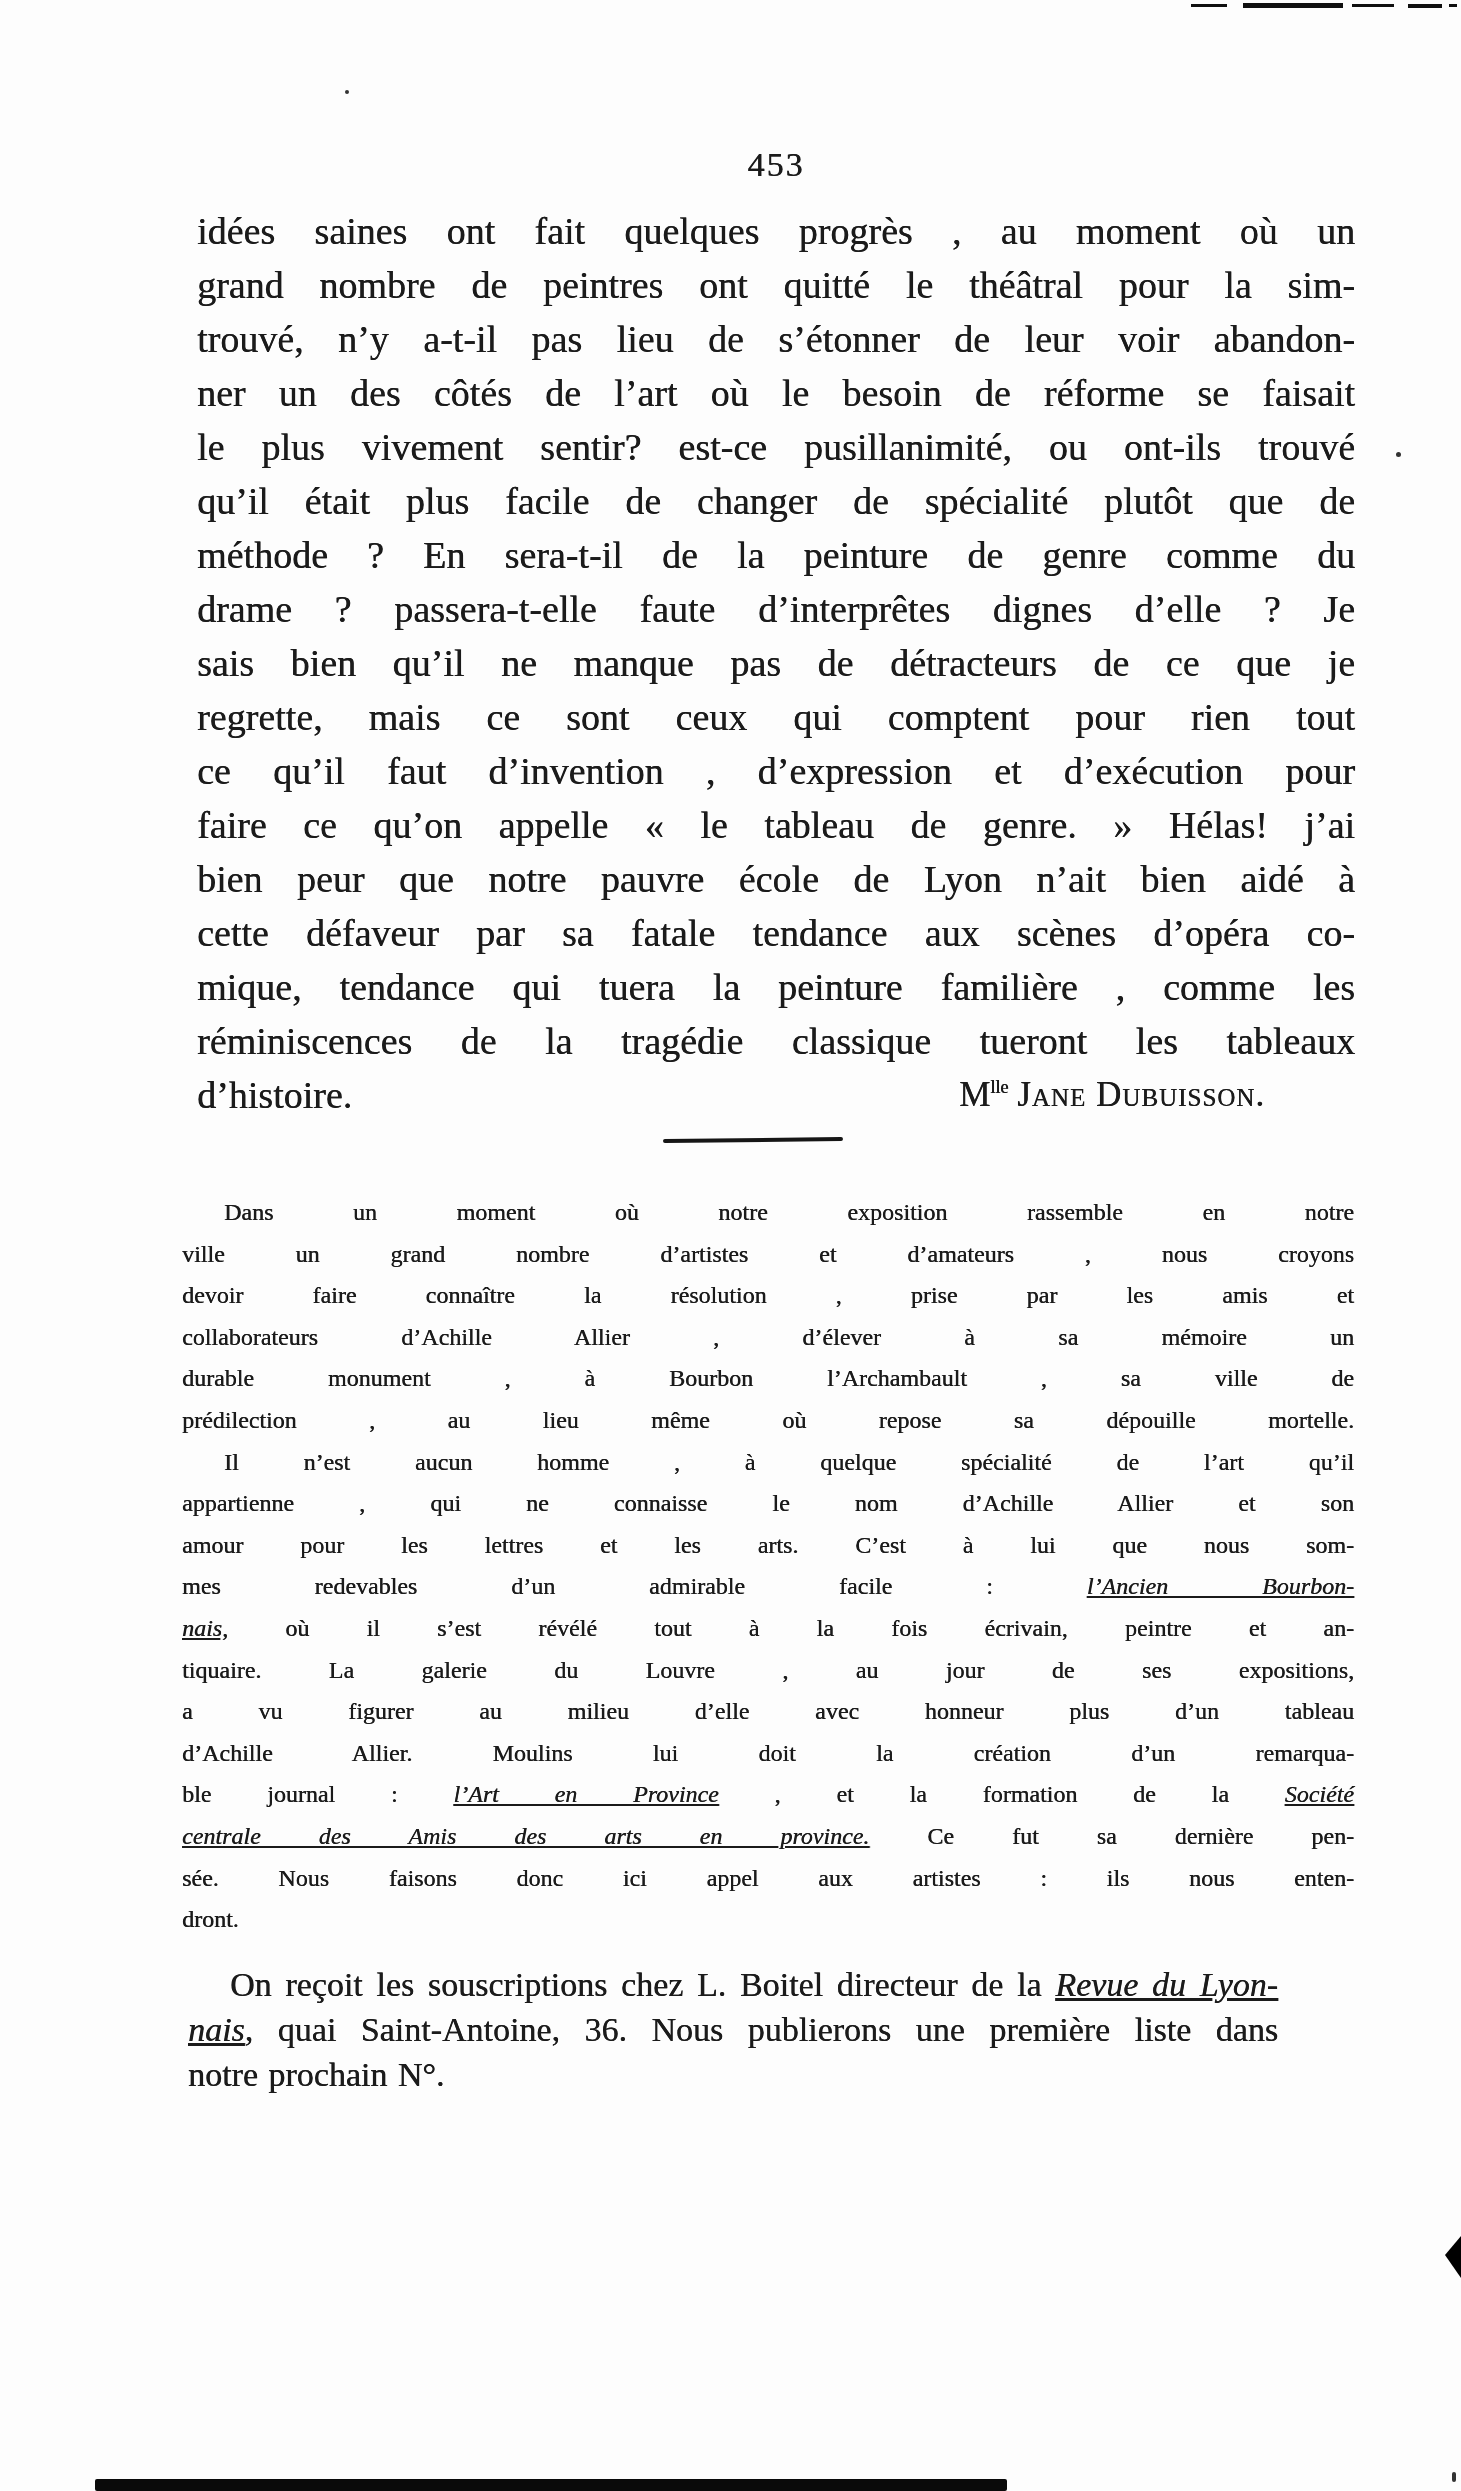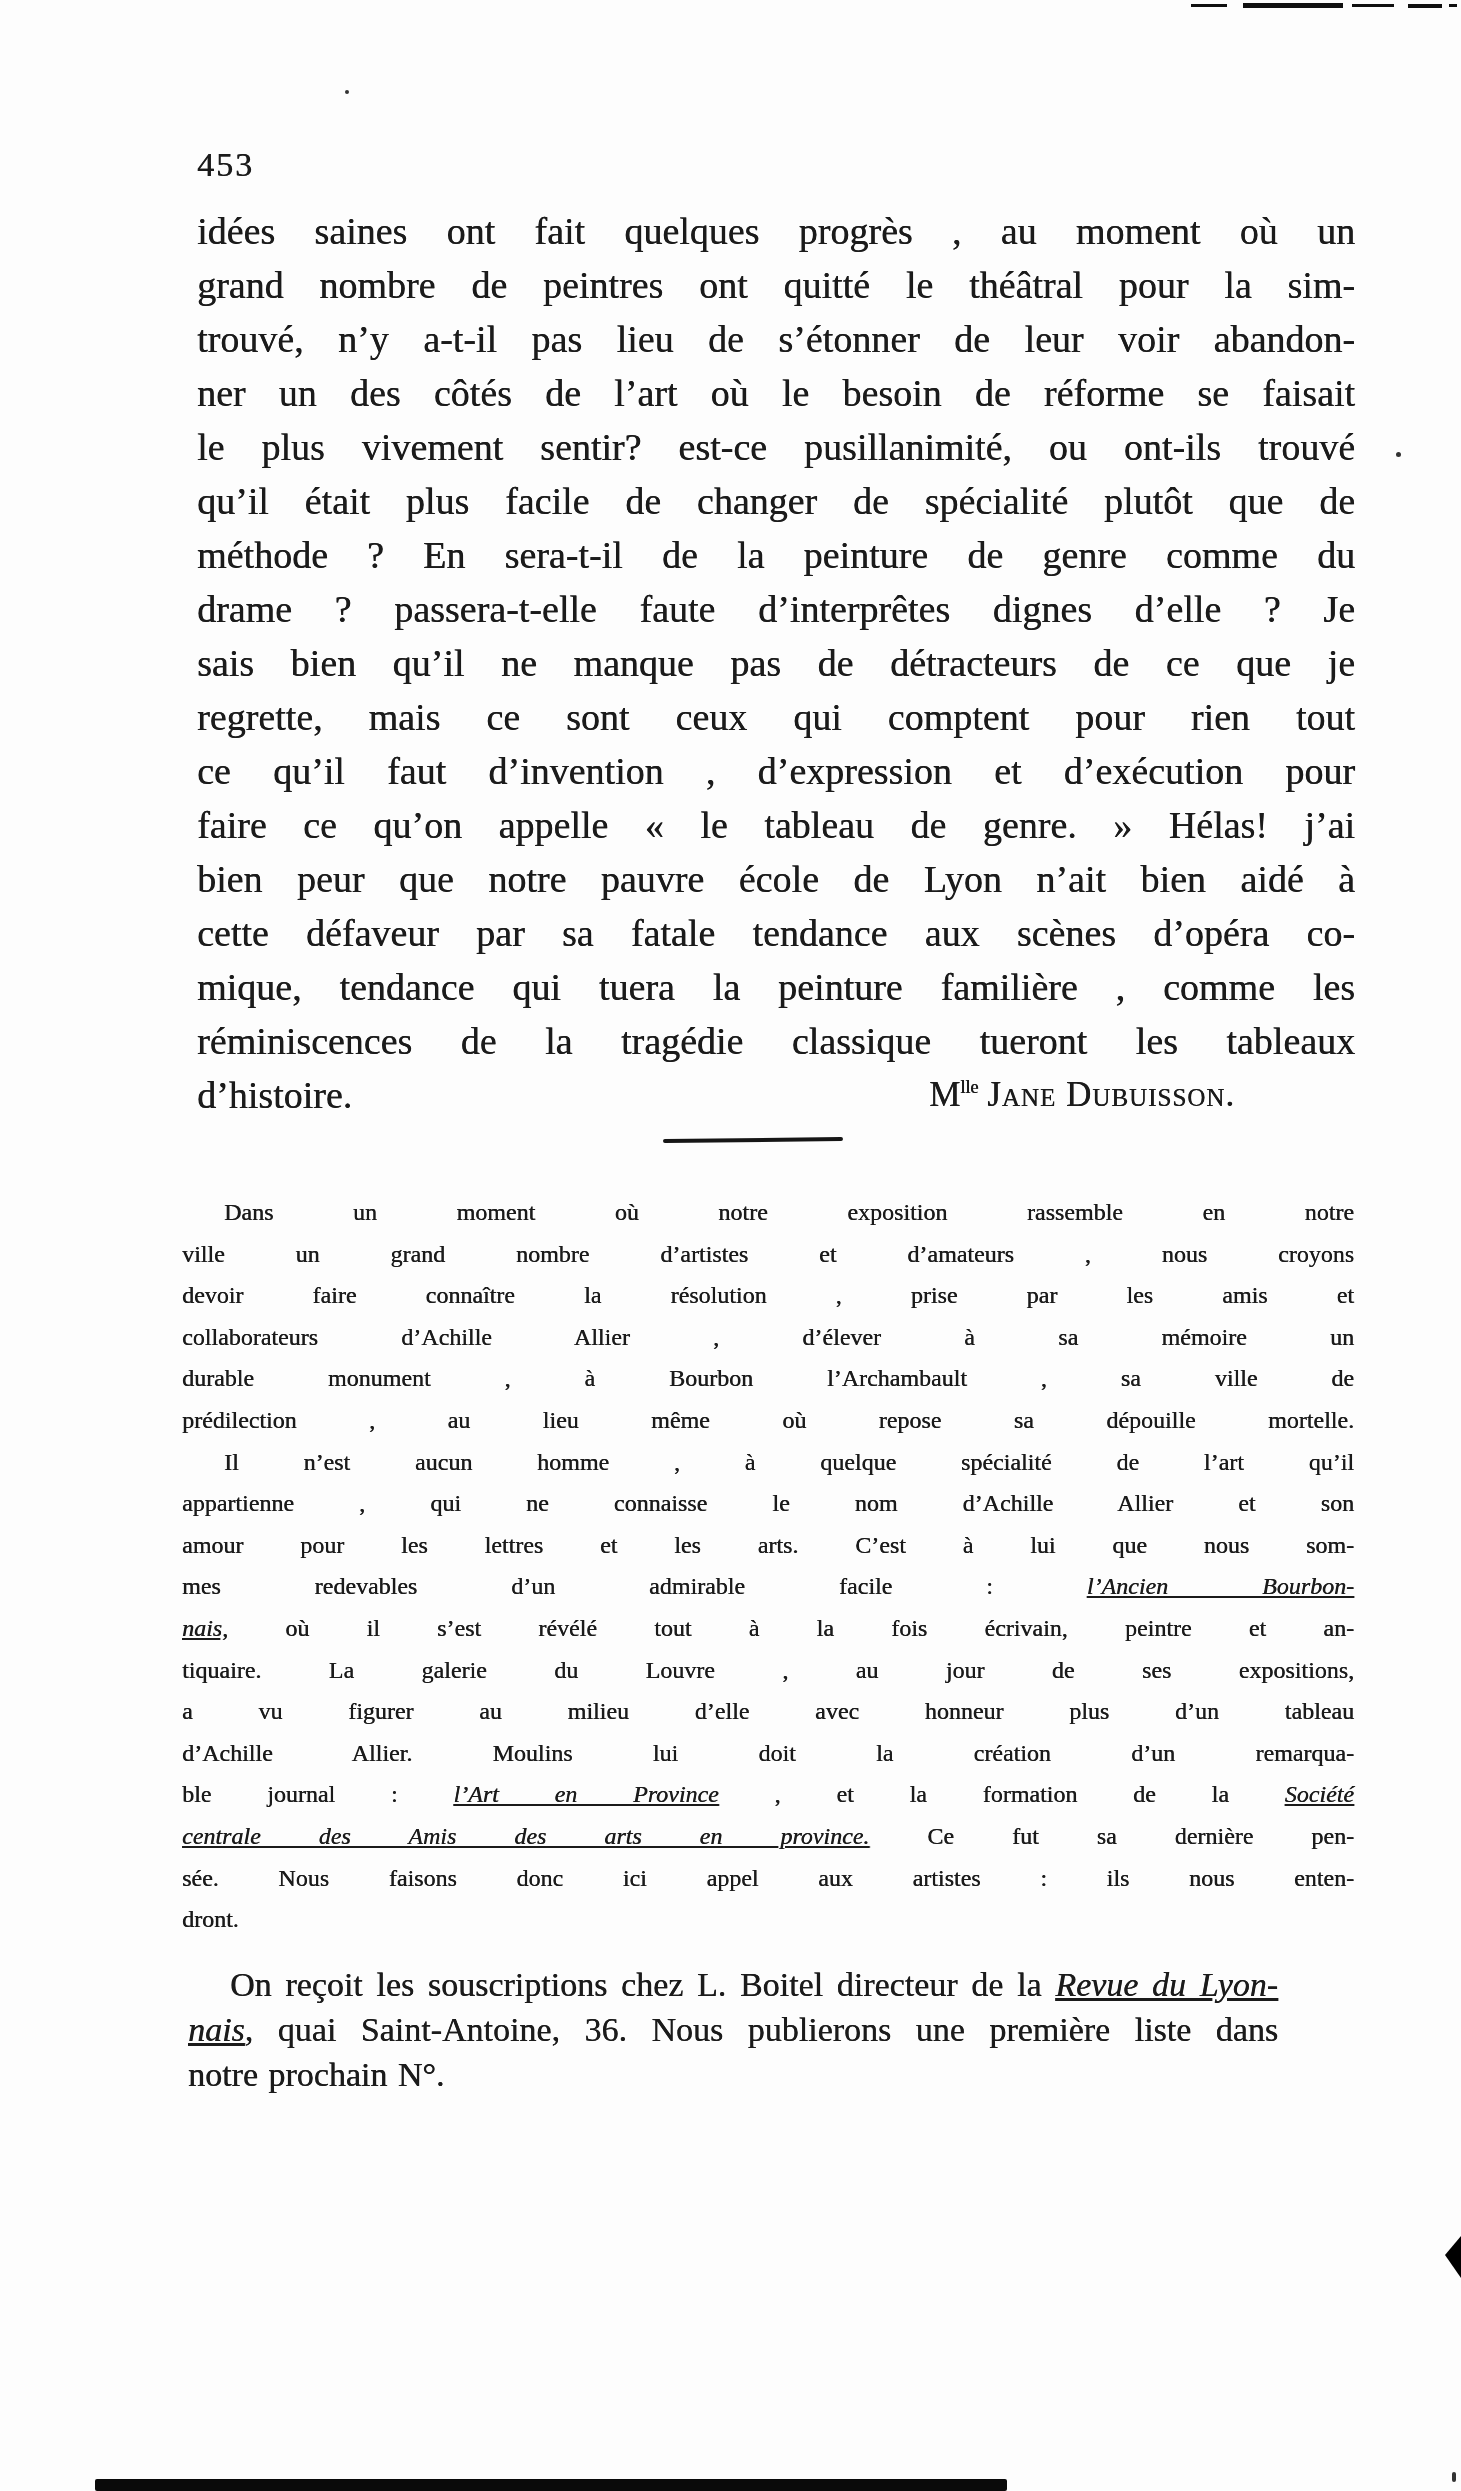--- a/index.html
+++ b/index.html
@@ -9,21 +9,21 @@
     margin:0 auto;
     background:#fdfdfd;
     color:#1b1b1b;
     font-family:"Liberation Serif","DejaVu Serif",serif;
     overflow:hidden;
   }
   .ink{ text-shadow:0.4px 0 0 currentColor; }
 
   #pageno{
     position:absolute;top:146px;left:197px;width:1158px;
-    font-size:34px;letter-spacing:2px;
+    text-align:center;font-size:34px;letter-spacing:2px;
   }
 
   #para1{
     position:absolute;top:204px;left:197px;width:1158px;
     font-size:38px;
   }
   #para1 .tline{height:54px;line-height:54px;}
 
   #announcement{
     position:absolute;top:1192px;left:182px;width:1172px;
@@ -46,21 +46,21 @@
     white-space:normal;
     text-align-last:justify;
   }
   .tline.ind{ text-indent:42px; }
   .it{ font-style:italic;text-decoration:underline; }
 
   .sigrow{
     display:flex;align-items:flex-end;
     height:54px;line-height:54px;
   }
-  .sig{ margin-left:auto;margin-right:120px;font-size:35px; }
+  .sig{ margin-left:auto;margin-right:90px;font-size:35px; }
   .sig .caps{ font-variant:small-caps;letter-spacing:1px; }
   .sig sup{ font-size:0.52em; }
 
   #rule{
     position:absolute;top:1138px;left:663px;width:180px;height:4px;
     background:#161616;transform:rotate(-0.6deg);border-radius:2px;
   }
 
   .dash{ position:absolute;background:#101010; }
   #tri{

